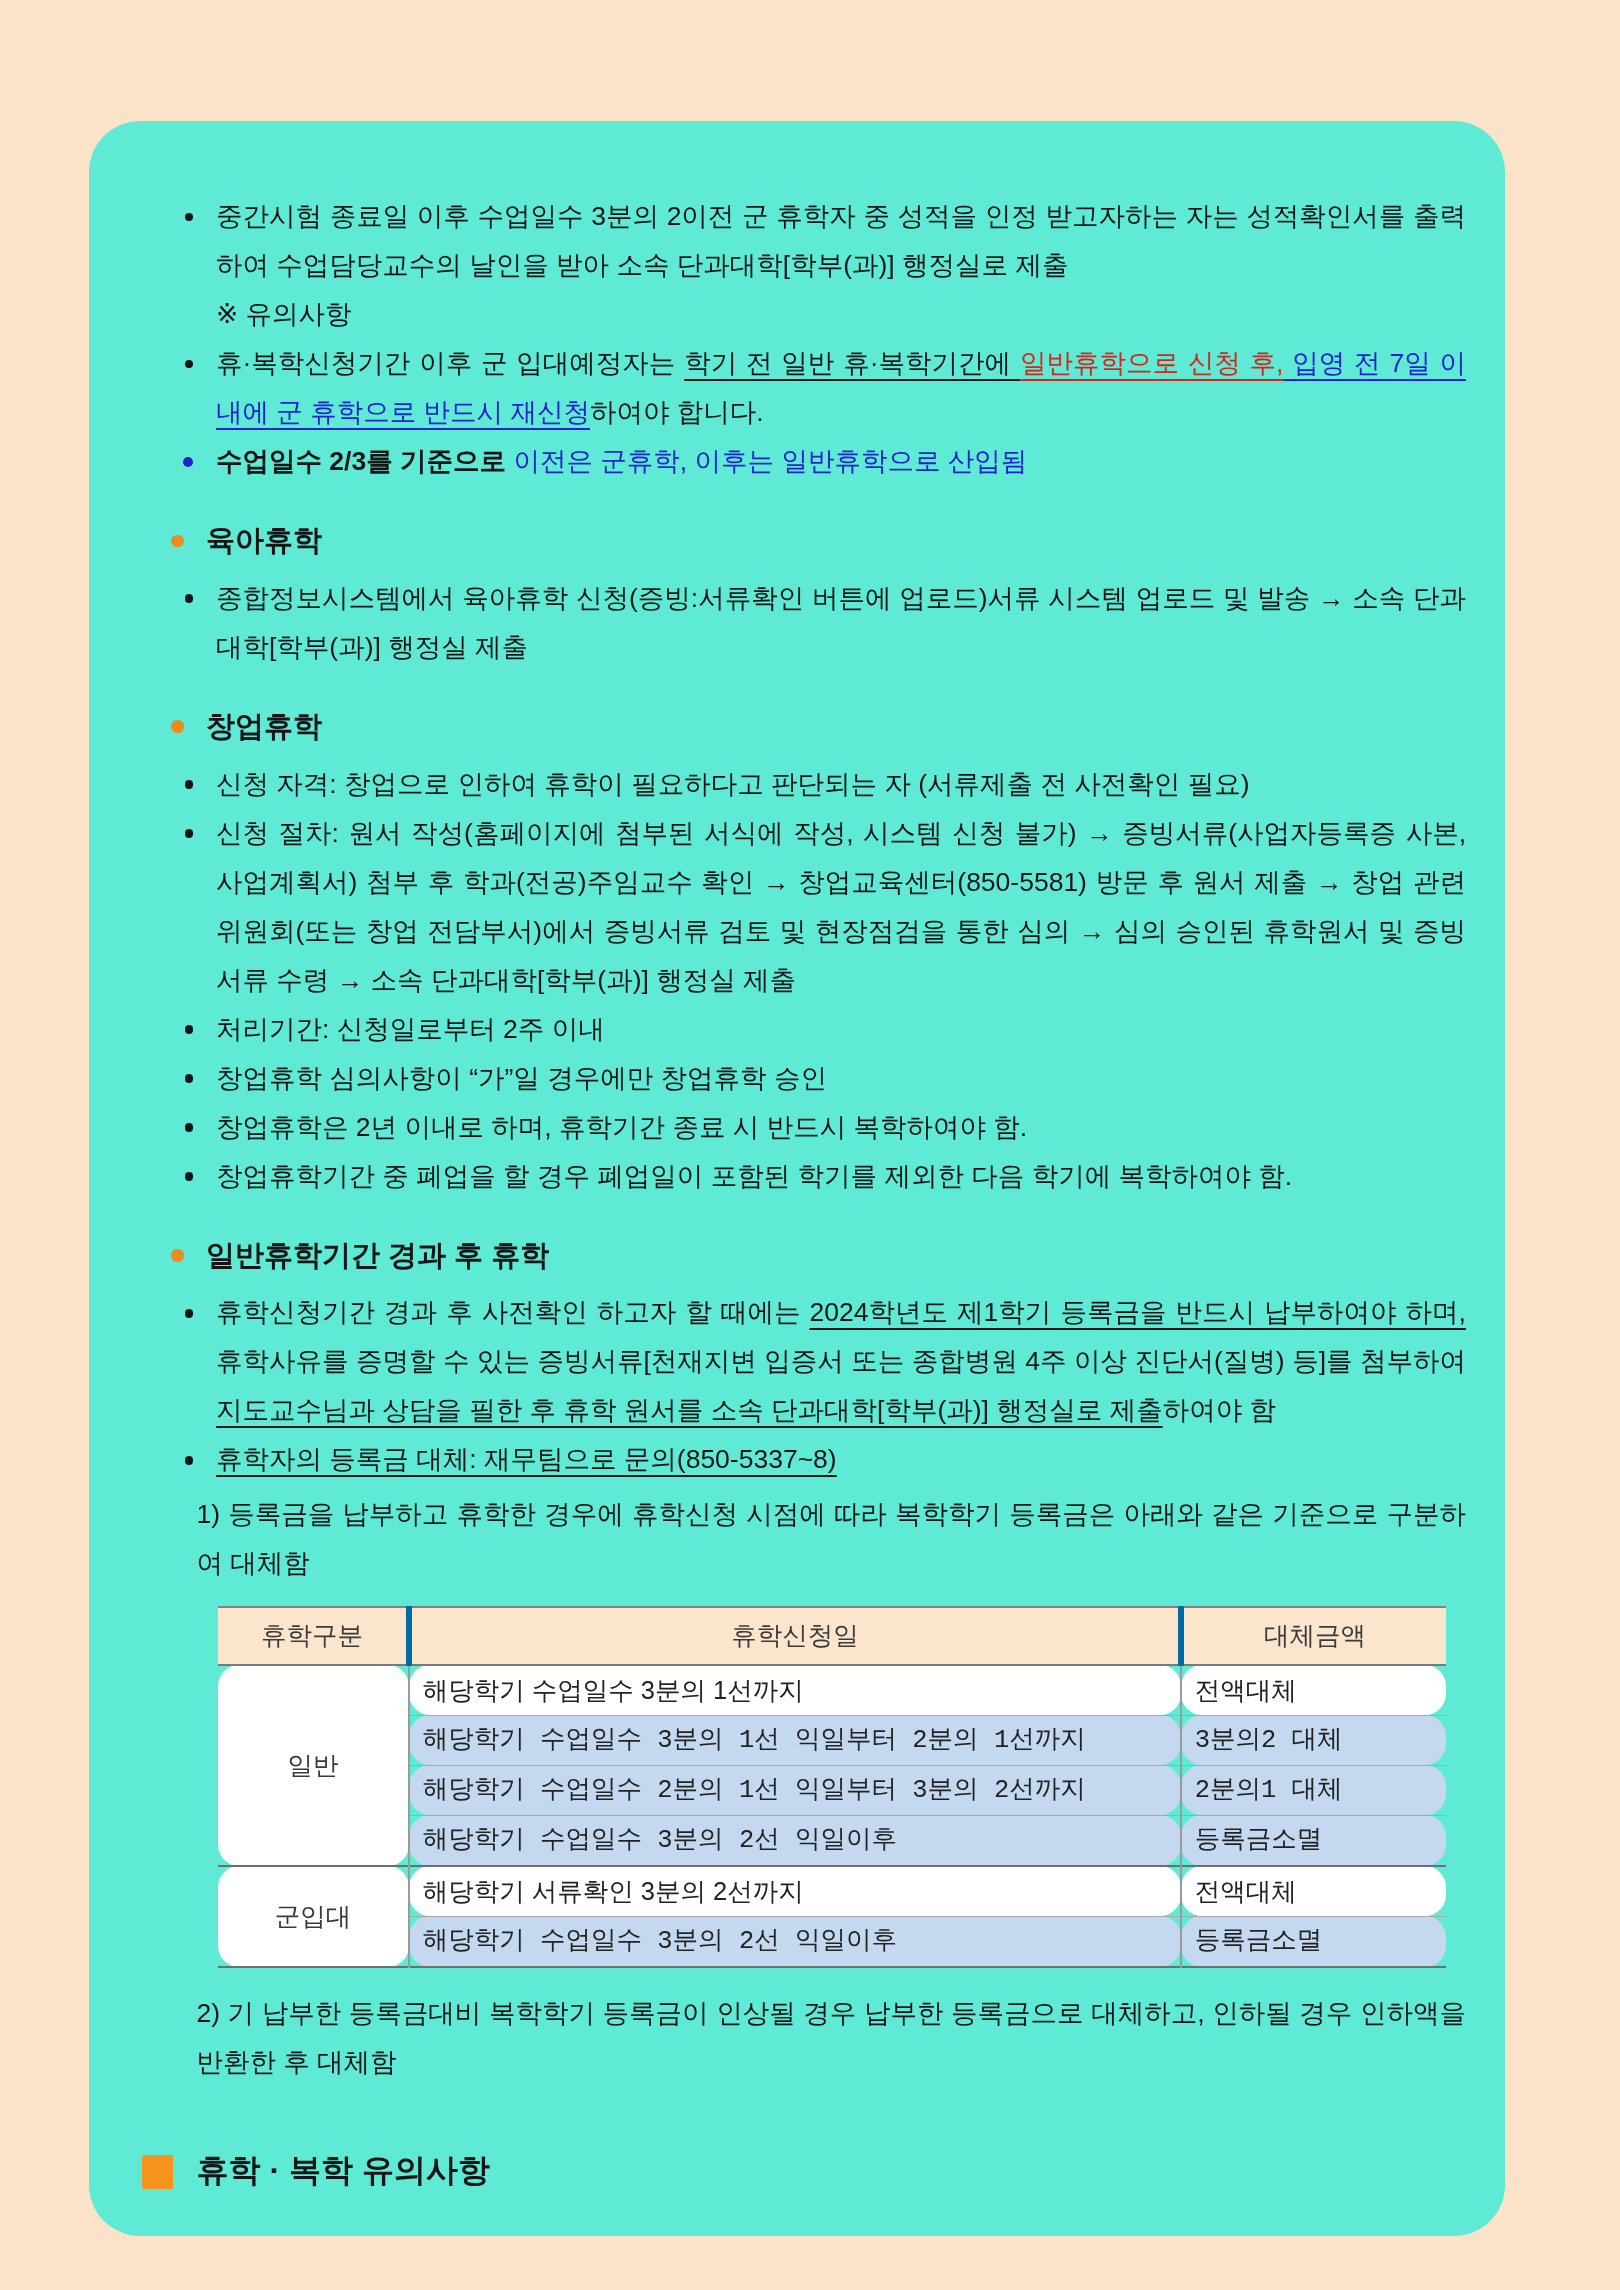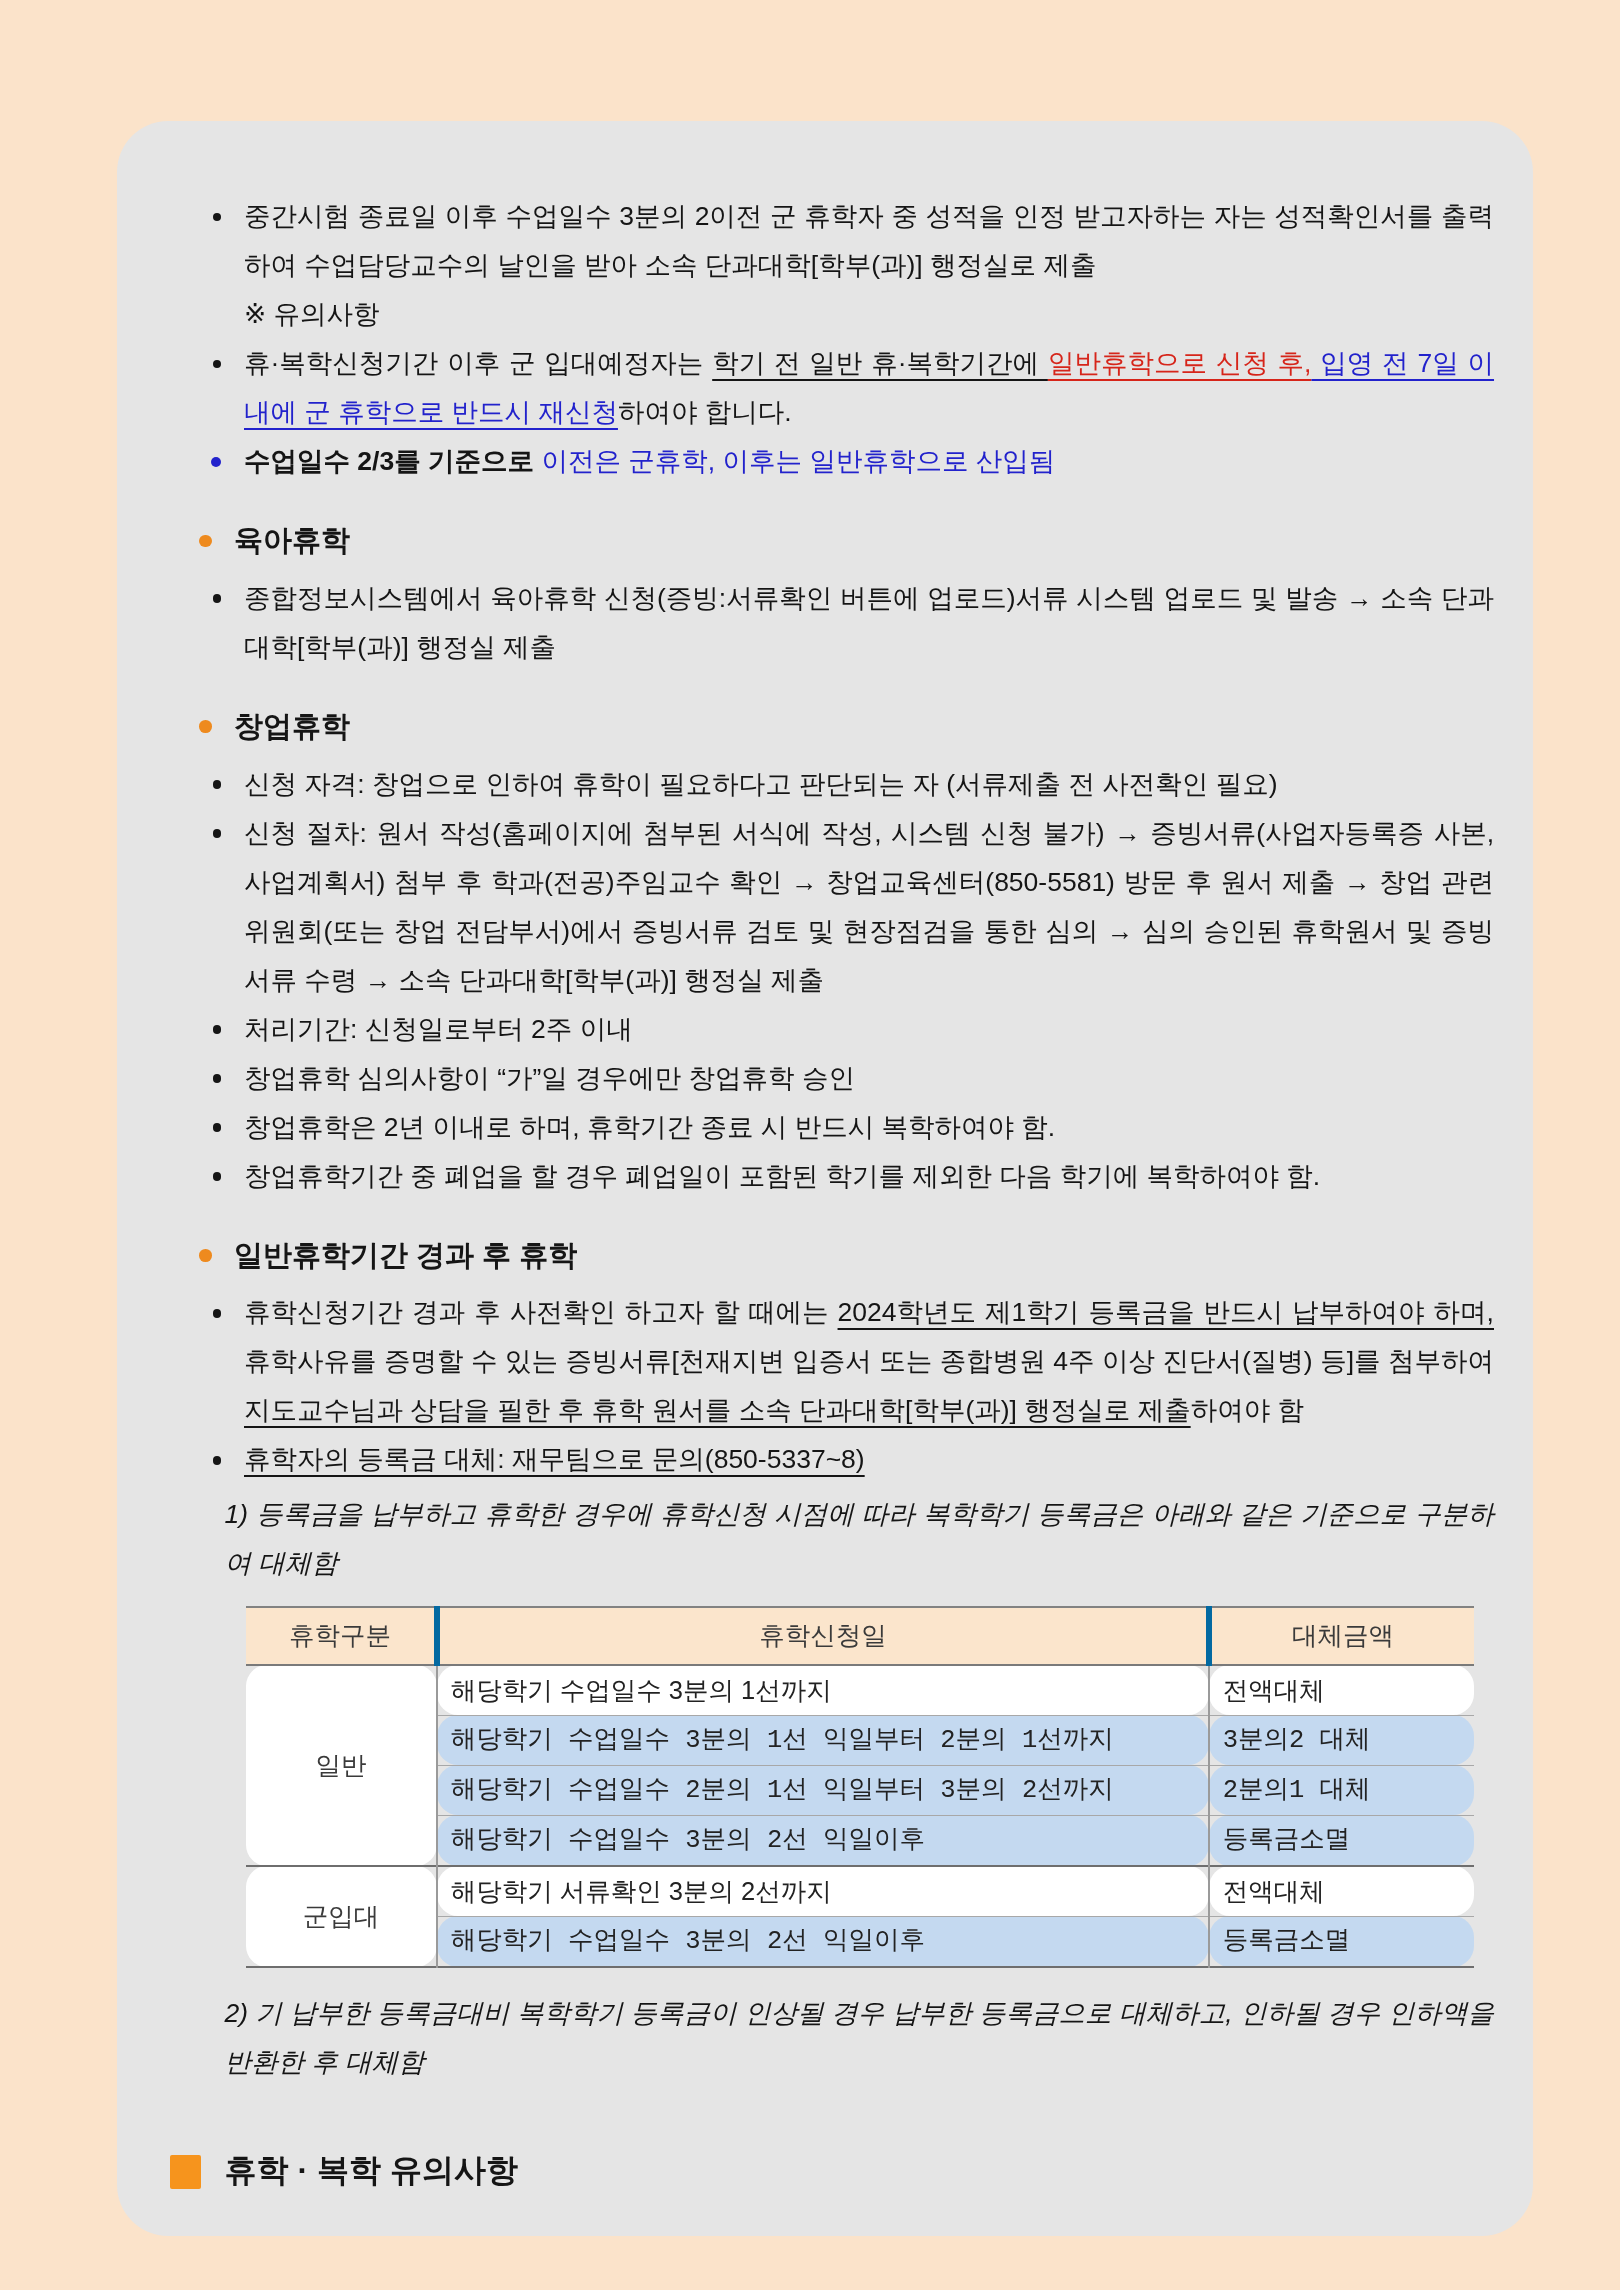--- a/index.html
+++ b/index.html
@@ -3,22 +3,22 @@
 <meta charset="utf-8">
 <style>
   html, body { margin:0; padding:0; }
   body {
     width:1620px; height:2291px; position:relative;
     background: var(--page-bg, #fbe3ca);
     font-family: "Liberation Sans", "DejaVu Sans", sans-serif;
     -webkit-font-smoothing: antialiased;
   }
   .card {
-    position:absolute; left:117px; top:121px; width:1416px; min-height:2063px;
-    background:#e5e5e5; border-radius:51px; box-sizing:border-box;
+    position:absolute; left:89px; top:121px; width:1416px; min-height:2063px;
+    background:#5eead4; border-radius:51px; box-sizing:border-box;
     padding:71px 39px 39px 80px;
   }
   .body-text { font-size:26.5px; line-height:49px; color:#151515; }
   p { margin:0; text-align:justify; }
   .li { position:relative; padding-left:47px; }
   .li .marker {
     position:absolute; left:15.7px; top:20.6px; width:8.8px; height:8.8px;
     border-radius:50%; background:#151515;
   }
   .li .marker.blue-dot { background: var(--blue, #2222cc); width:10.8px; height:10.8px; top:19.6px; left:13.7px; }
@@ -28,21 +28,21 @@
   }
   .section-head .marker {
     position:absolute; left:2px; top:19.6px; width:12.7px; height:12.7px;
     border-radius:50%; background: var(--orange, #ee8a1e);
   }
   h2 { margin:0; display:inline; font-size:inherit; font-weight:700; }
   .u { text-decoration:underline; text-underline-offset:6.9px; text-decoration-thickness:1.5px; }
   .red  { color: var(--red,  #d6251a); }
   .blue { color: var(--blue, #2222cc); }
   b { font-weight:700; }
-  .numbered { margin:5.9px 0 0 27.4px;font-style:italic; }
+  .numbered { margin:5.9px 0 0 27.4px; }
   .numbered.second { margin-top:21.6px; }
 
   table {
     border-collapse:collapse; table-layout:fixed;
     margin:17.6px 0 0 49px; width:1228px;
     font-size:25.5px; color:#222;
     border-bottom:2px solid #6e6e6e;
   }
   col.c1 { width:191px; } col.c2 { width:772px; } col.c3 { width:265px; }
   th {

